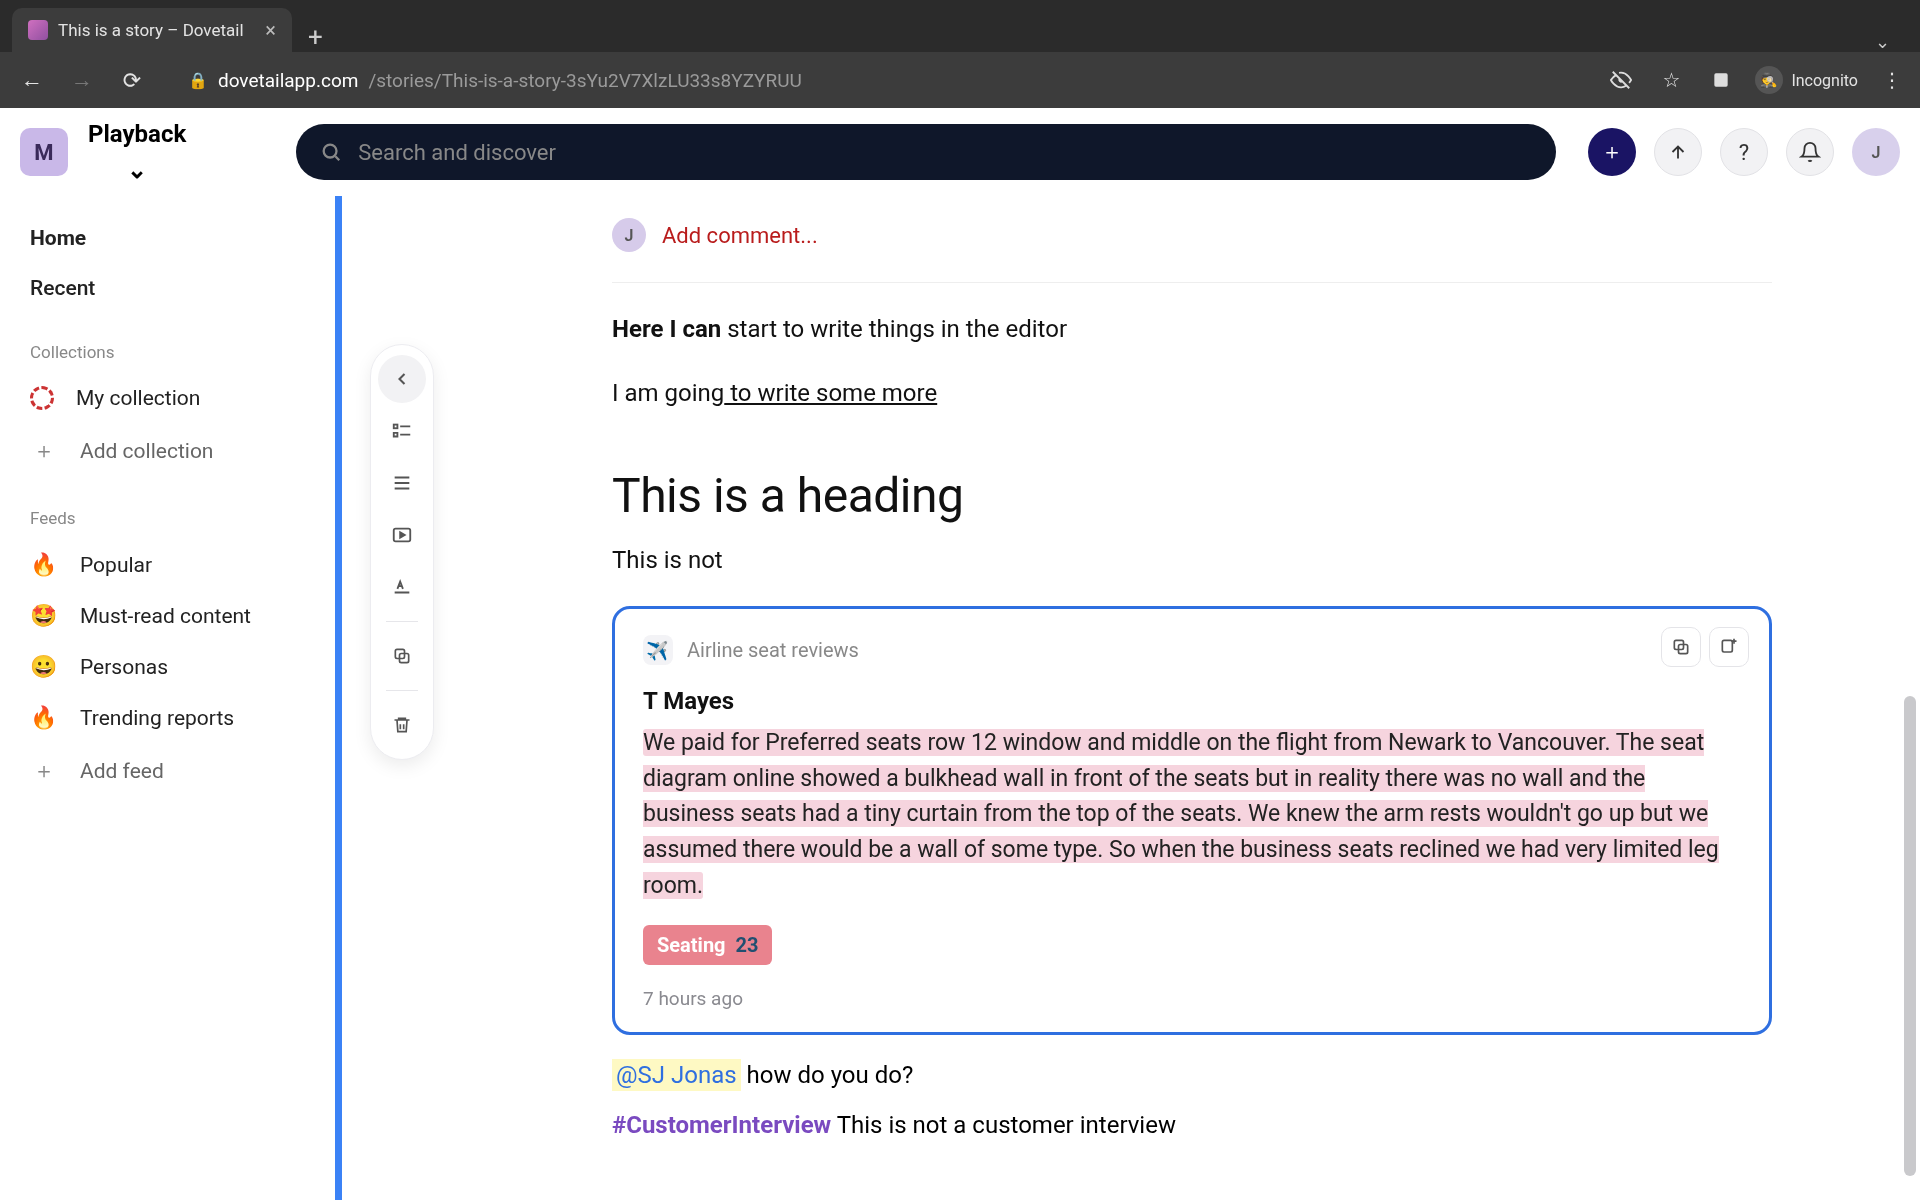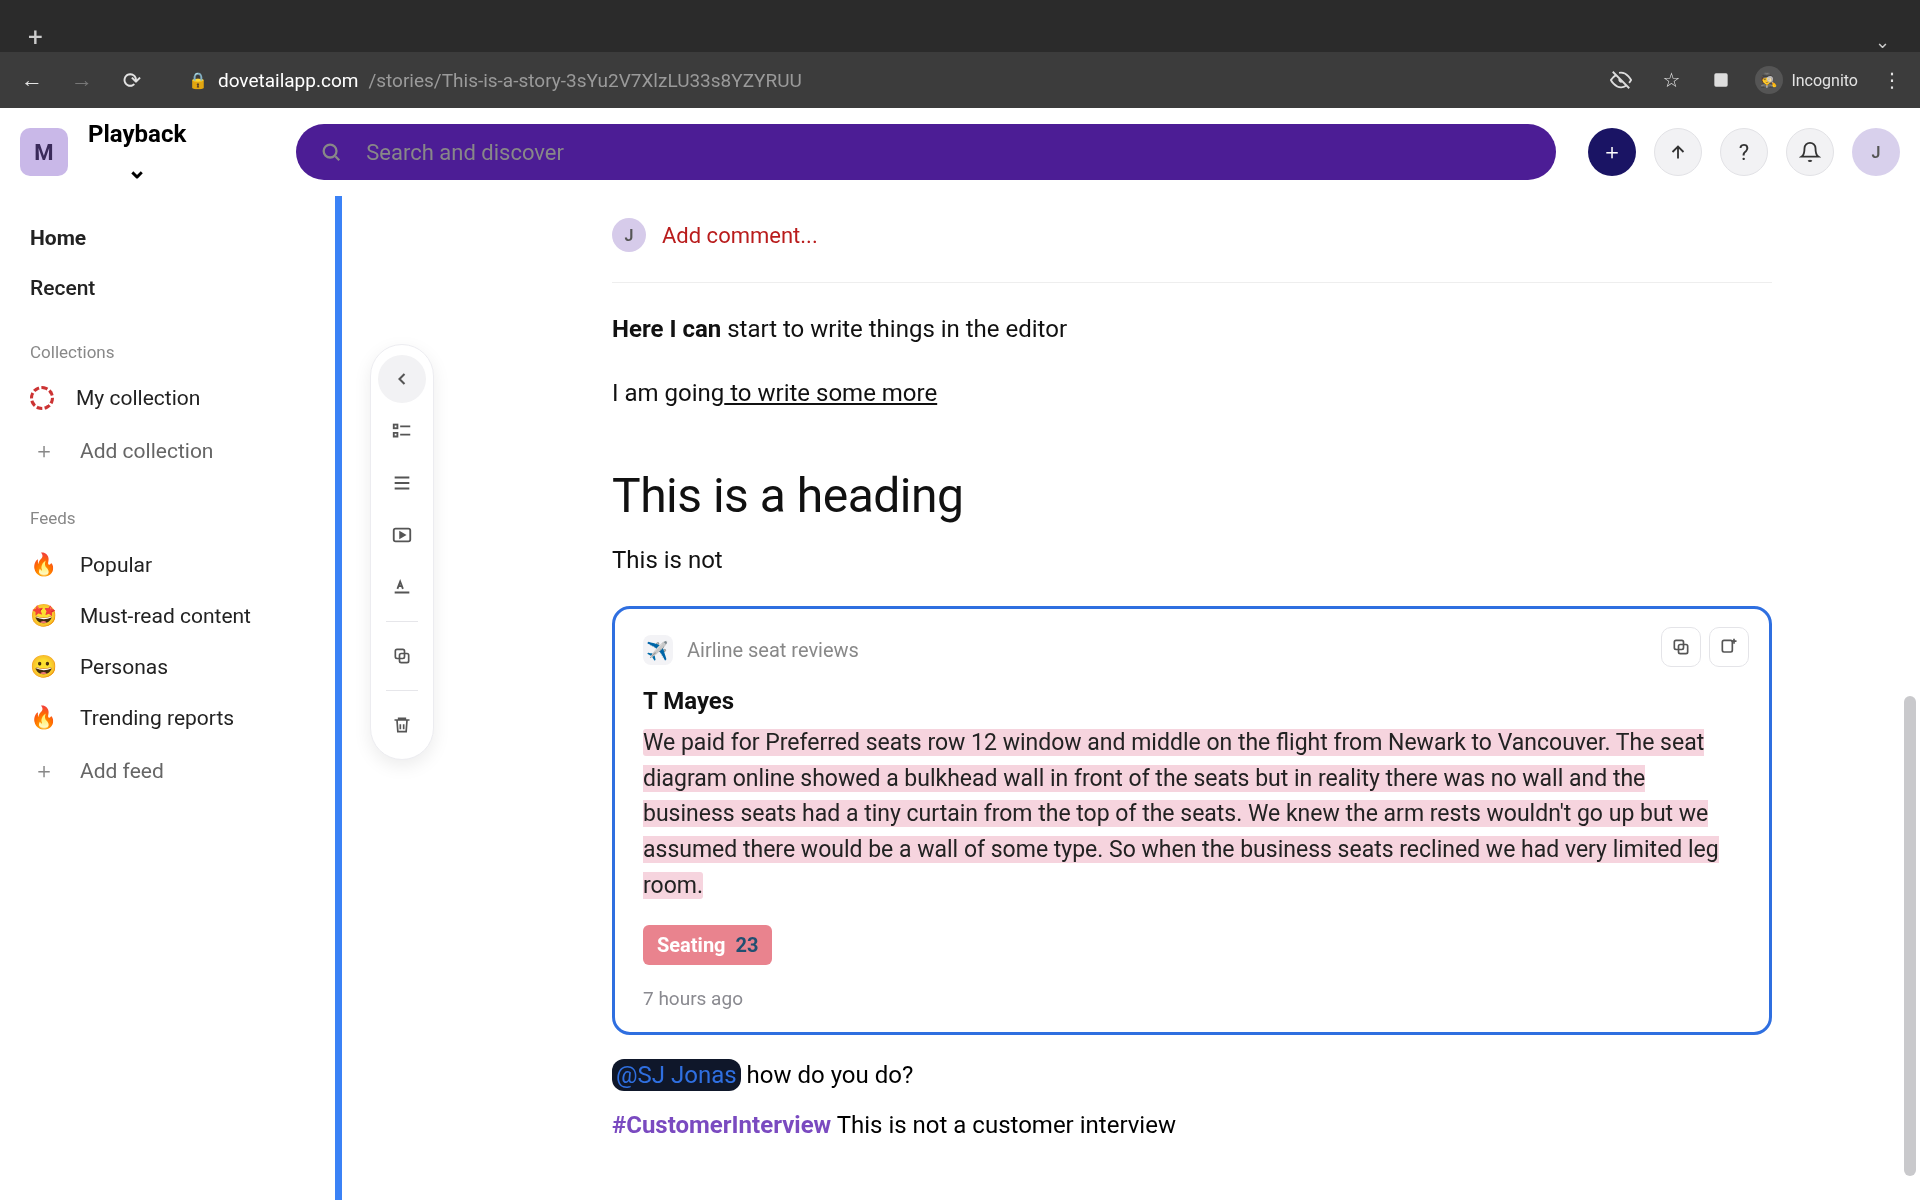--- a/index.html
+++ b/index.html
@@ -23,21 +23,21 @@
   .addr-right { margin-left: auto; display: flex; align-items: center; gap: 18px; color: #e3e3e3; }
   .chrome-icon { width: 32px; height: 32px; display: flex; align-items: center; justify-content: center; font-size: 20px; cursor: pointer; }
   .incog-pill { display: flex; align-items: center; gap: 8px; }
   .incog-avatar { width: 28px; height: 28px; border-radius: 14px; background: #555; display: flex; align-items: center; justify-content: center; font-size: 14px; }
 
   
   .app { height: calc(1200px - 108px); background: #fff; display: flex; flex-direction: column; }
   .app-header { height: 88px; display: flex; align-items: center; padding: 0 20px; gap: 20px; }
   .workspace-badge { width: 48px; height: 48px; border-radius: 10px; background: #c9b8e8; color: #3a2a5a; font-weight: 700; font-size: 22px; display: flex; align-items: center; justify-content: center; }
   .workspace-switch { display: flex; align-items: center; gap: 8px; font-weight: 700; font-size: 24px; cursor: pointer; flex-direction: column; }
-  .search-pill { flex: 1; max-width: 1260px; margin-left: 90px; height: 56px; background: #4c1d95; border-radius: 28px; display: flex; align-items: center; padding: 0 24px; gap: 24px; color: #888; font-size: 22px; }
+  .search-pill { flex: 1; max-width: 1260px; margin-left: 90px; height: 56px; background: #0f172a; border-radius: 28px; display: flex; align-items: center; padding: 0 24px; gap: 16px; color: #888; font-size: 22px; }
   .hdr-right { margin-left: auto; display: flex; align-items: center; gap: 18px; }
   .circle-btn { width: 48px; height: 48px; border-radius: 24px; display: flex; align-items: center; justify-content: center; cursor: pointer; font-size: 22px; }
   .circle-btn.primary { background: #1a1464; color: #fff; }
   .circle-btn.light { background: #f2f2f4; color: #333; border: 1px solid #e2e2e6; }
   .user-avatar { width: 48px; height: 48px; border-radius: 24px; background: #d8d0ec; color: #555; display: flex; align-items: center; justify-content: center; font-weight: 600; }
 
   
   .app-body { flex: 1; display: flex; position: relative; overflow: hidden; }
   .sidebar { width: 342px; border-right: 7px solid #3b82f6; padding: 20px 16px; display: flex; flex-direction: column; gap: 6px; }
   .side-link { padding: 10px 14px; border-radius: 10px; font-size: 21px; color: #222; cursor: pointer; font-weight: 600; }
@@ -78,34 +78,39 @@
   .qc-action { width: 40px; height: 40px; border: 1px solid #e4e4e8; border-radius: 10px; display: flex; align-items: center; justify-content: center; color: #555; cursor: pointer; background: #fff; }
   .qc-author { font-weight: 700; font-size: 24px; margin-top: 22px; color: #111; }
   .qc-body { font-size: 23px; line-height: 1.55; margin-top: 10px; color: #222; }
   .qc-body .hl { background: #f6d4de; border-radius: 3px; }
   .qc-tags { margin-top: 22px; }
   .tag-chip { display: inline-flex; align-items: center; gap: 10px; background: #e9838e; color: #fff; font-weight: 700; font-size: 20px; padding: 8px 14px; border-radius: 6px; }
   .tag-chip .count { color: #0c4a6e; opacity: 0.9; font-weight: 700; }
   .qc-time { color: #8a8a90; font-size: 19px; margin-top: 22px; }
 
   .mention-line { font-size: 24px; margin-top: 26px; }
-  .mention { color: #2f6fe0; background: #0f172a; padding: 2px 4px; border-radius: 12px; }
+  .mention { color: #2f6fe0; background: #fef9c3; padding: 2px 4px; border-radius: 0; }
   .hashtag-line { font-size: 24px; margin-top: 22px; }
   .hashtag { color: #7a4ac0; font-weight: 700; }
 
   
   .scroll-hint { position: absolute; right: 4px; top: 500px; width: 12px; height: 480px; background: #c9c9cc; border-radius: 6px; }
 
   svg { display: block; }
 </style>
 </head>
 <body>
 
 <div class="browser-chrome">
   <div class="tab-strip">
+    <div class="tab">
+      <span class="favicon"></span>
+      <span>This is a story – Dovetail</span>
+      <span class="close">×</span>
+    </div>
     <div class="new-tab">+</div>
     <div class="chevron-down-chrome">⌄</div>
   </div>
   <div class="addr-bar">
     <div class="nav-btn">←</div>
     <div class="nav-btn dim">→</div>
     <div class="nav-btn">⟳</div>
     <div class="url-field">
       <span class="lock">🔒</span>
       <span class="url-host">dovetailapp.com</span>

